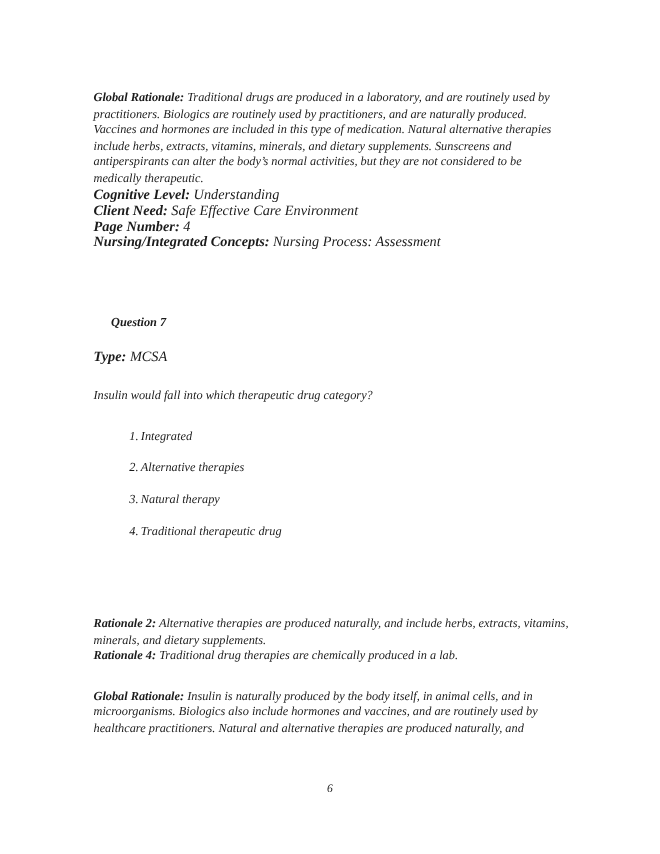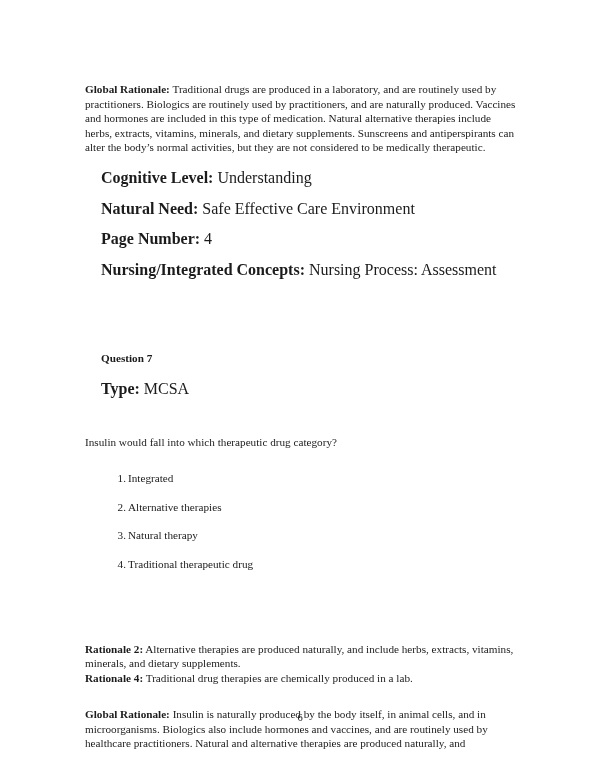--- a/index.html
+++ b/index.html
@@ -15,37 +15,38 @@
     color: #1b1b1b;
     overflow: hidden;
   }
   .page {
     position: absolute;
     left: 0;
     top: 0;
     width: 548px;
     height: 776px;
     background: #ffffff;
+    font-style: italic;
   }
   .content {
     position: absolute;
     left: 85px;
     top: 82px;
     width: 432px;
   }
   .para {
     font-size: 11.2px;
     line-height: 14.6px;
     text-align: left;
     margin: 0;
   }
   .meta-line {
-    font-size: 16px;
+    font-size: 13px;
     line-height: 14.6px;
-    margin: 16px;
+    margin: 0;
   }
   .lbl {
     font-weight: bold;
   }
   .val {
     font-weight: normal;
   }
   .gap-lg { height: 42px; }
   .gap-md { height: 22px; }
   .gap-sm { height: 14px; }
@@ -97,21 +98,21 @@
 </head>
 <body>
 
 <div class="page">
   <div class="content">
 
     <p class="para"><span class="lbl">Global Rationale:</span><span class="val"> Traditional drugs are produced in a laboratory, and are routinely used by practitioners. Biologics are routinely used by practitioners, and are naturally produced. Vaccines and hormones are included in this type of medication. Natural alternative therapies include herbs, extracts, vitamins, minerals, and dietary supplements. Sunscreens and antiperspirants can alter the body’s normal activities, but they are not considered to be medically therapeutic.</span></p>
 
     <p class="meta-line"><span class="lbl">Cognitive Level:</span><span class="val"> Understanding</span></p>
 
-    <p class="meta-line"><span class="lbl">Natural Need:</span><span class="val"> Safe Effective Care Environment</span></p>
+    <p class="meta-line"><span class="lbl">Client Need:</span><span class="val"> Safe Effective Care Environment</span></p>
 
     <p class="meta-line"><span class="lbl">Page Number:</span><span class="val"> 4</span></p>
 
     <p class="meta-line"><span class="lbl">Nursing/Integrated Concepts:</span><span class="val"> Nursing Process: Assessment</span></p>
 
 
     <div class="gap-lg"></div>
 
     <p class="q-head">Question 7</p>
 

